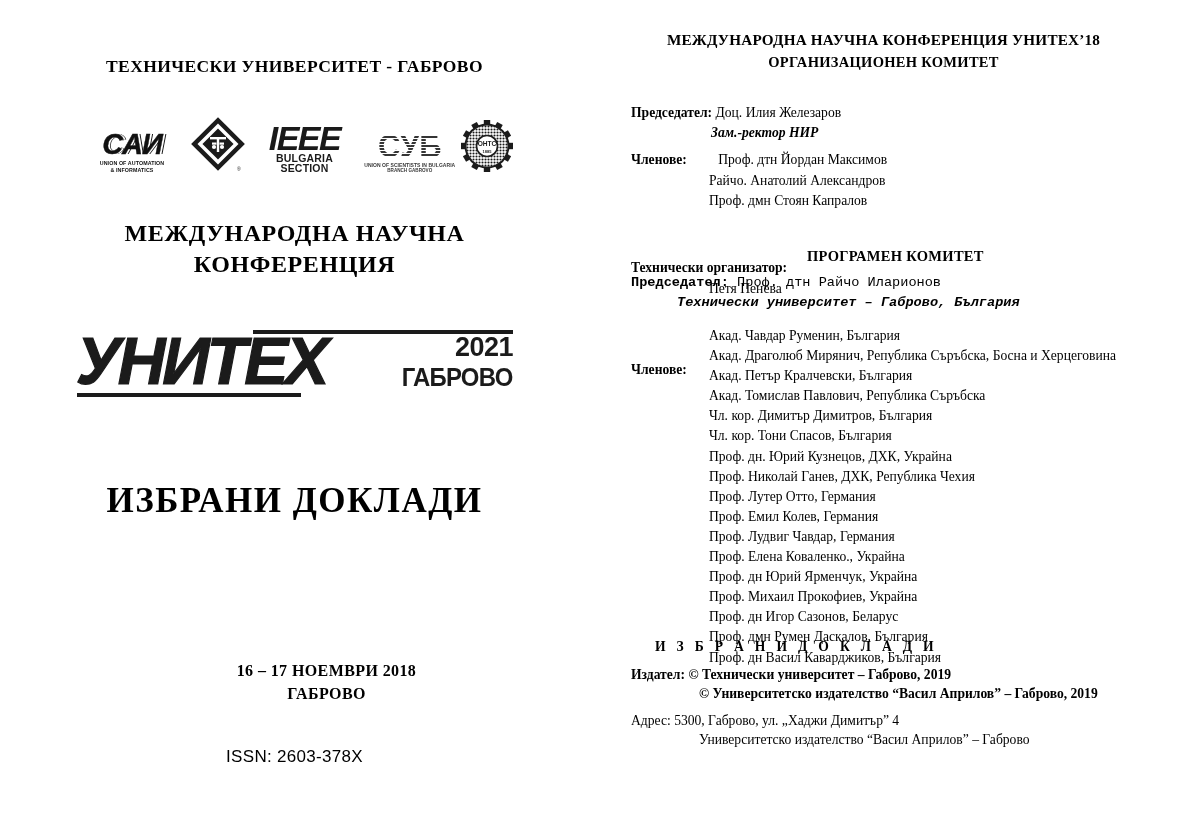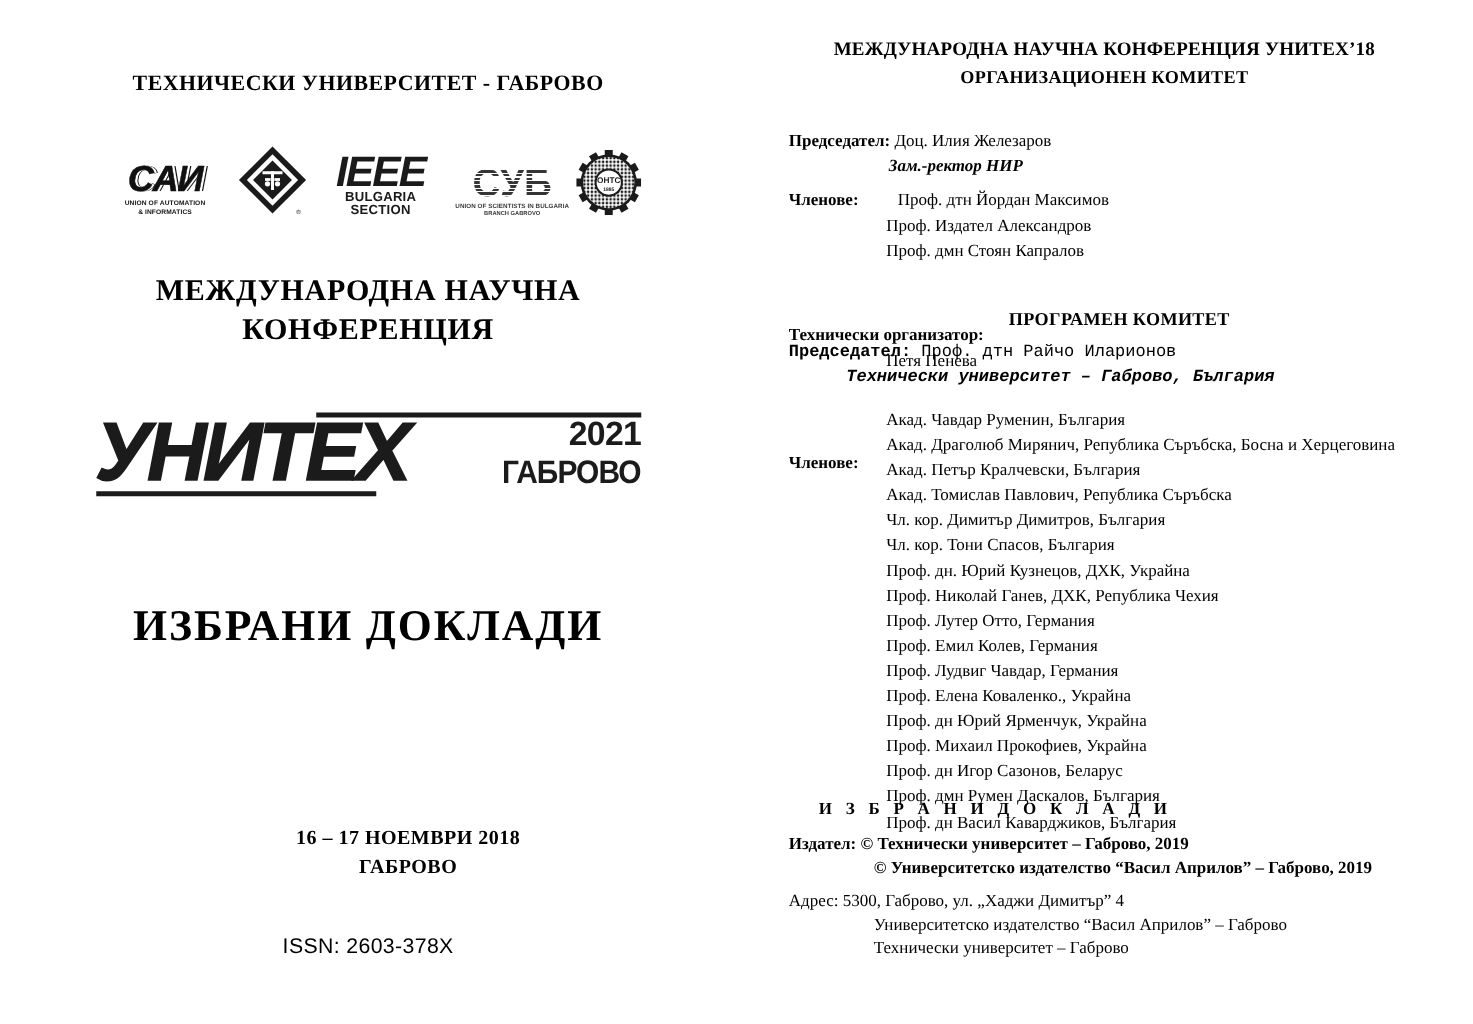--- a/index.html
+++ b/index.html
@@ -393,21 +393,21 @@
       <span>Доц. Илия Железаров</span>
     </div>
     <div class="r-line ind-1 ital">Зам.-ректор НИР</div>
   </div>
 
   <div class="r-block" id="members-org">
     <div class="r-line ind-0">
       <span class="lbl">Членове:</span>
       <span style="padding-left:28px">Проф. дтн Йордан Максимов</span>
     </div>
-    <div class="r-line ind-3">Проф. Издател Александров</div>
+    <div class="r-line ind-3">Райчо. Анатолий Александров</div>
     <div class="r-line ind-3">Проф. дмн Стоян Капралов</div>
   </div>
 
   <div class="r-block" id="tech-org">
     <div class="r-line ind-0 lbl">Технически организатор:</div>
     <div class="r-line ind-3">Петя Пенева</div>
   </div>
 
   <div id="program-committee-heading">ПРОГРАМЕН КОМИТЕТ</div>
 
@@ -452,15 +452,14 @@
     </div>
     <div class="r-line ind-pub2">©  Университетско издателство “Васил Априлов” – Габрово, 2019</div>
   </div>
 
   <div class="r-block" id="address">
     <div class="r-line ind-a1">
       <span>Адрес:</span>
       <span>5300, Габрово, ул. „Хаджи Димитър” 4</span>
     </div>
     <div class="r-line ind-a2">Университетско издателство “Васил Априлов” – Габрово</div>
-    <div class="r-line ind-a2">Технически университет – Габрово</div>
   </div>
 </div>
 
 </body></html>

